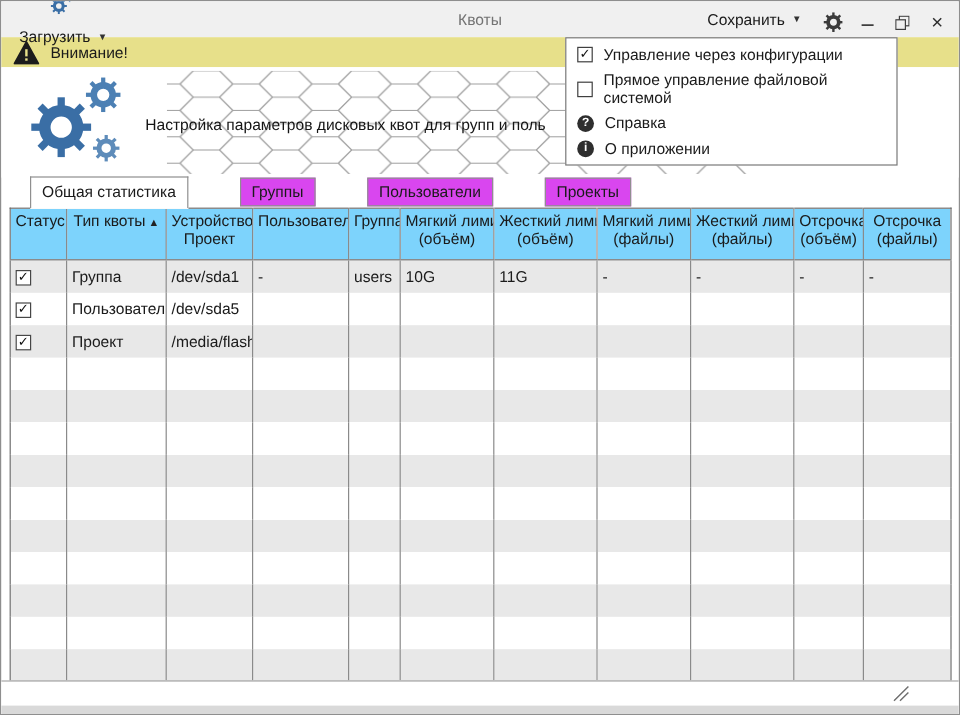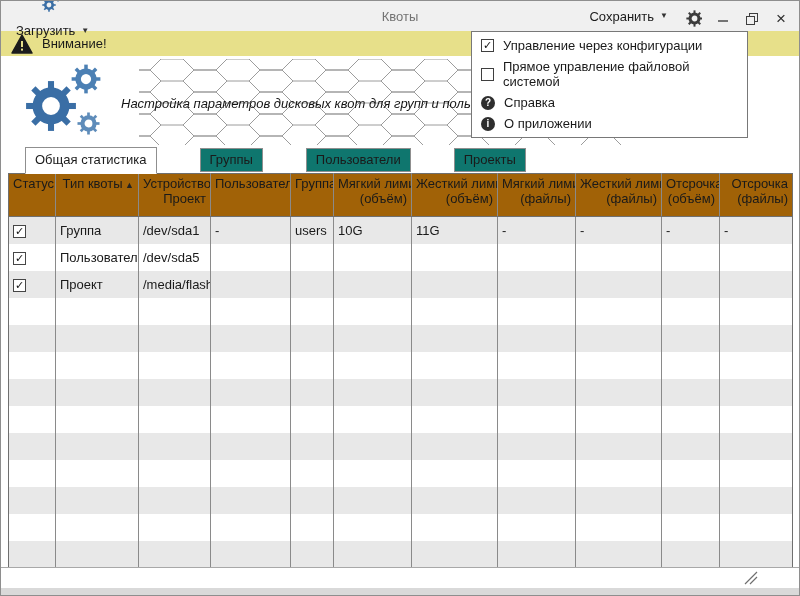--- a/index.html
+++ b/index.html
@@ -16,39 +16,39 @@
   .win-btn{width:16px;height:16px;display:flex;align-items:center;justify-content:center;}
   .close-glyph{font-size:17px;line-height:14px;color:#2e2e2e;}
 
   
   .warnbar{position:absolute;top:30px;left:0;right:0;height:25px;background:#e7e08a;display:flex;align-items:center;gap:9px;padding-left:10px;font-size:13px;box-sizing:border-box;}
 
   
   .banner{position:absolute;top:55px;left:0;right:0;height:92px;background:#fff;}
   .hex-pattern{position:absolute;left:138px;top:3px;}
   .app-logo{position:absolute;left:20px;top:4px;}
-  .banner-text{position:absolute;left:120px;top:40px;font-size:13px;color:#151515;z-index:2;white-space:nowrap;font-style:italic;}
+  .banner-text{position:absolute;left:120px;top:40px;font-size:13px;color:#151515;z-index:2;white-space:nowrap;}
 
   
   .settings-menu{position:absolute;top:30px;left:470px;width:277px;background:#fff;border:1px solid #787878;z-index:20;padding:3px 0;box-sizing:border-box;}
   .menu-item{display:flex;align-items:center;gap:9px;padding:3px 9px;font-size:13px;cursor:default;}
   .cbx{flex:0 0 auto;width:13px;height:13px;box-sizing:border-box;border:1px solid #3f3f3f;background:#fff;font-size:11px;line-height:11px;text-align:center;color:#111;}
   .badge{flex:0 0 auto;width:14px;height:14px;border-radius:50%;background:#2e2e2e;color:#fff;font-size:10px;line-height:14px;text-align:center;font-weight:bold;}
 
   
   .tabbar{position:absolute;top:146px;left:24px;display:flex;align-items:flex-end;z-index:3;gap:40px;}
-  .tab{font-size:13px;background:#0f766e;border:1px solid #8f8f8f;padding:3px 9px 4px 9px;margin-right:3px;cursor:default;}
+  .tab{font-size:13px;background:#d946ef;border:1px solid #8f8f8f;padding:3px 9px 4px 9px;margin-right:3px;cursor:default;}
   .tab.active{background:#fff;border-bottom-color:#fff;padding-top:4px;padding-bottom:6px;margin-bottom:-2px;}
 
   
   .table-wrap{position:absolute;top:172px;left:7px;}
   table.quota{border-collapse:collapse;table-layout:fixed;width:784px;border:1px solid #6f6f6f;font-size:13px;}
   table.quota th, table.quota td{border-left:1px solid #8a8a8a;overflow:hidden;white-space:pre;box-sizing:border-box;}
   table.quota th:first-child, table.quota td:first-child{border-left:none;}
-  table.quota thead th{background:#a16207;border-bottom:1px solid #6f6f6f;text-align:right;vertical-align:top;font-weight:normal;height:43px;padding:2px 4px;}
+  table.quota thead th{background:#7dd3fc;border-bottom:1px solid #6f6f6f;text-align:center;vertical-align:top;font-weight:normal;height:43px;padding:2px 4px;}
   table.quota tbody tr{height:27px;background:#fff;}
   table.quota tbody tr.stripe{background:#e8e8e8;}
   table.quota td{padding:1px 4px;}
   .sort-arrow{font-size:9px;color:#222;}
   .check-cell{padding-left:4px;}
   .cb{display:inline-block;width:13px;height:13px;box-sizing:border-box;border:1px solid #464646;background:#fff;font-size:11px;line-height:11px;text-align:center;color:#111;vertical-align:middle;}
 
   
   .statusbar{position:absolute;left:0;right:0;bottom:0;height:27px;border-top:1px solid #a8a8a8;background:#fff;}
   .statusbar .strip{position:absolute;left:0;right:0;bottom:0;height:7px;background:#d9d9d9;}

